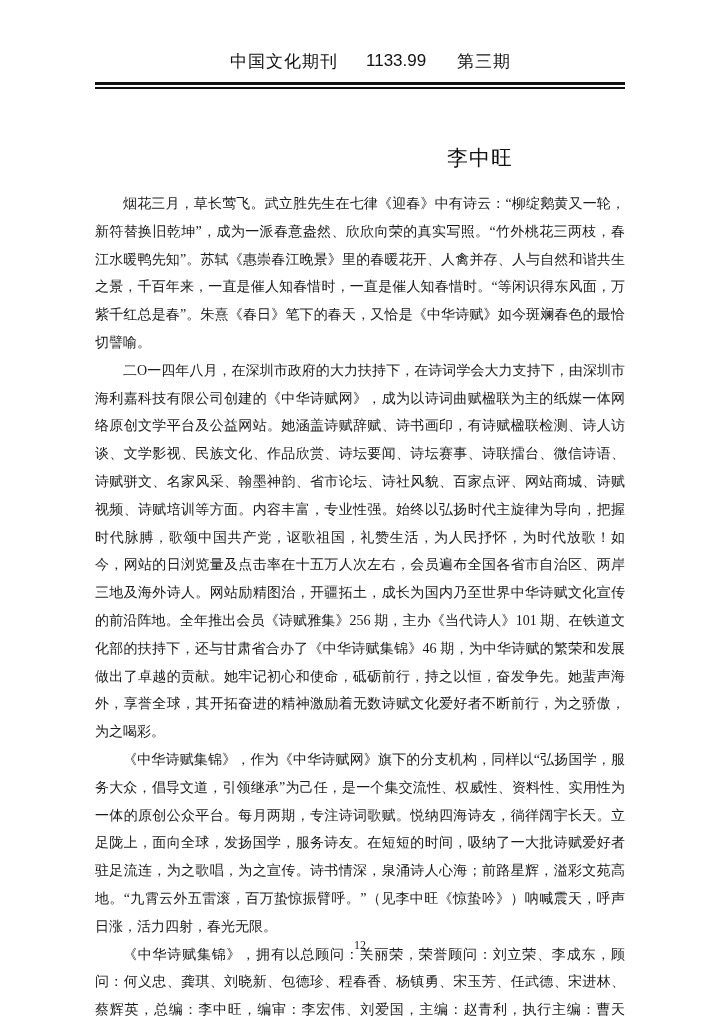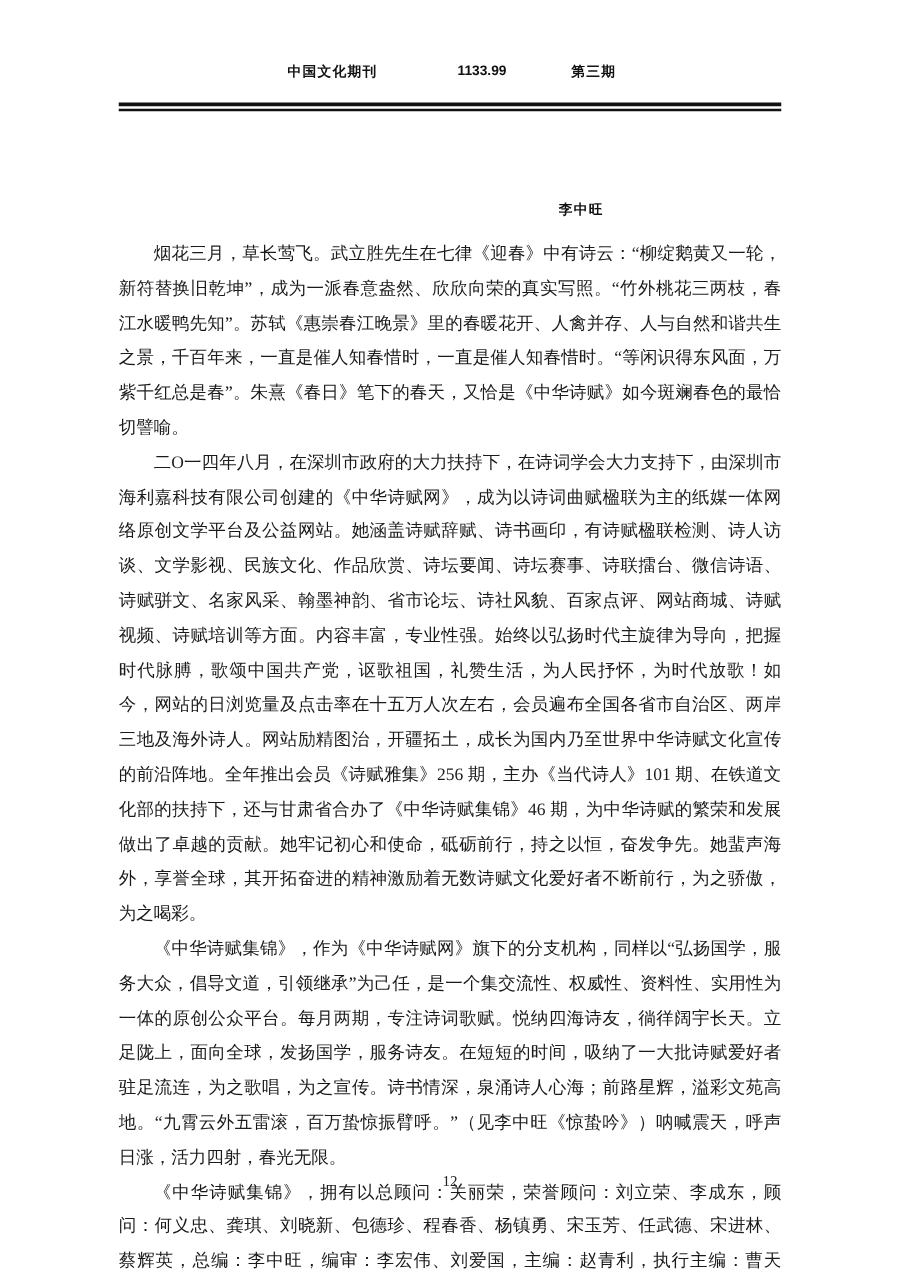--- a/index.html
+++ b/index.html
@@ -9,22 +9,22 @@
     width: 720px;
     height: 1018px;
     background: #ffffff;
     color: #1a1a1a;
     overflow: hidden;
     font-family: "Liberation Serif", "DejaVu Serif", serif;
   }
   .hdr-item {
     position: absolute;
     font-family: "Liberation Sans", "DejaVu Sans", sans-serif;
-    font-weight: 700;
-    font-size: 11px;
+    font-weight: 400;
+    font-size: 17px;
     color: #111111;
     white-space: nowrap;
   }
   .hdr-journal { left: 230px; top: 50px; letter-spacing: 1px; }
   .hdr-date    { left: 366px; top: 51px; }
   .hdr-issue   { left: 457px; top: 50px; letter-spacing: 1px; }
   .hdr-rule {
     position: absolute;
     left: 95px;
     top: 82px;
@@ -42,24 +42,24 @@
     font-family: "Liberation Sans", "DejaVu Sans", sans-serif;
     font-weight: 700;
     font-size: 19px;
     letter-spacing: 2px;
     color: #111111;
     white-space: nowrap;
   }
   .doc-author {
     position: absolute;
     left: 447px;
-    top: 160px;
+    top: 144px;
     font-family: "Liberation Sans", "DejaVu Sans", sans-serif;
-    font-weight: 700;
-    font-size: 11px;
+    font-weight: 400;
+    font-size: 21px;
     letter-spacing: 1px;
     color: #111111;
   }
   .doc-body {
     position: absolute;
     left: 95px;
     top: 190px;
     width: 530px;
     font-size: 14px;
     line-height: 27.8px;

